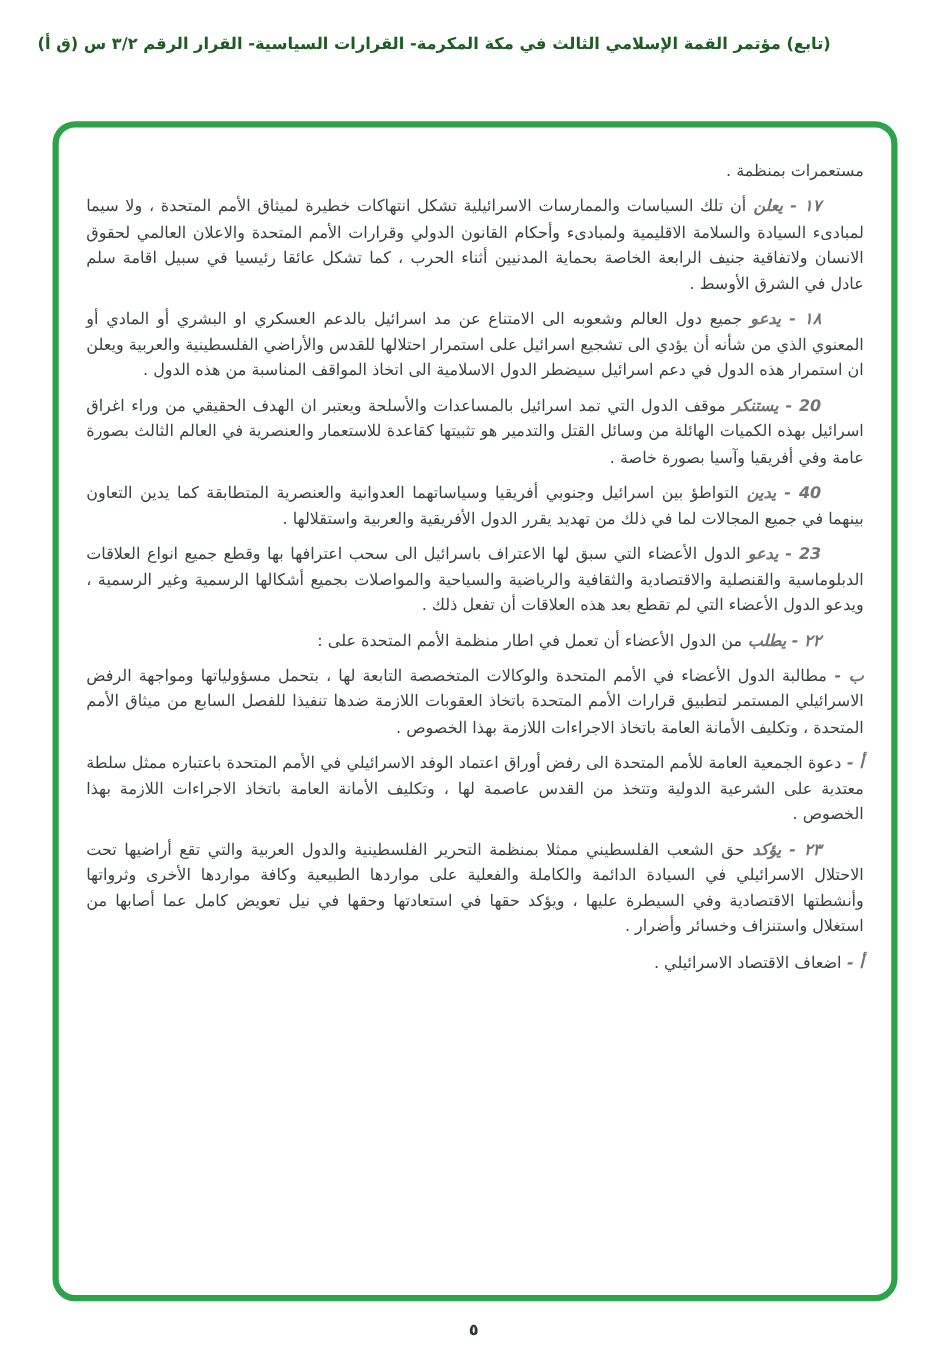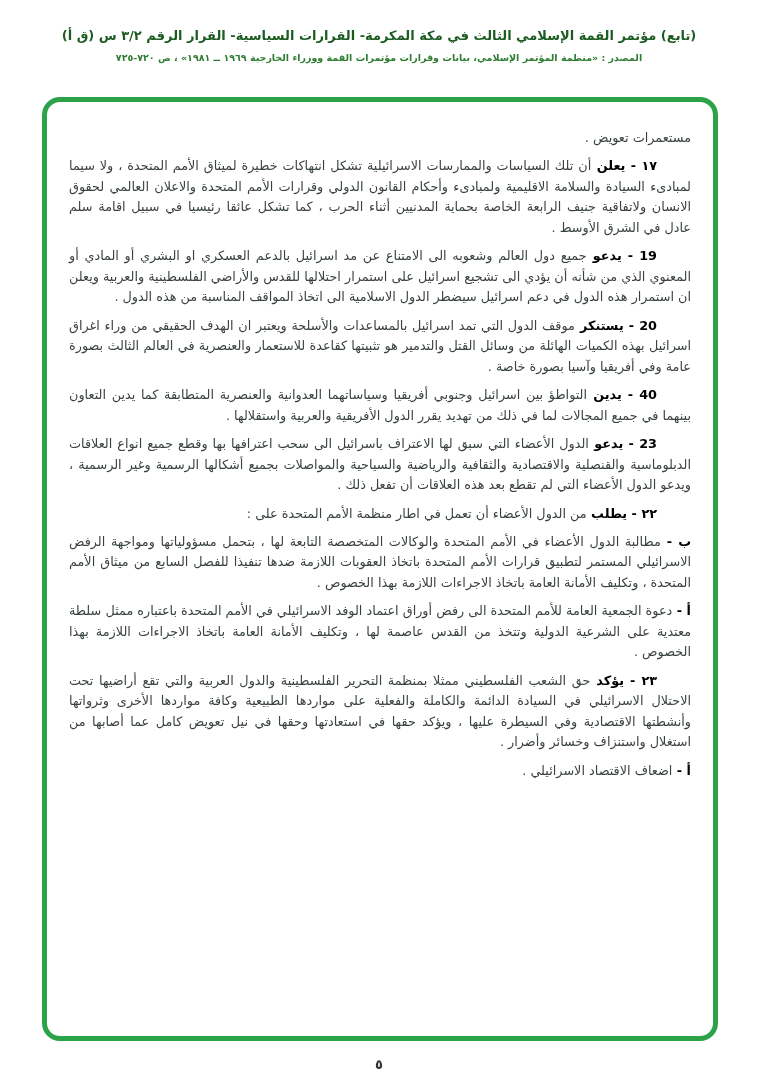--- a/index.html
+++ b/index.html
@@ -15,21 +15,21 @@
     background:#ffffff;
     font-family:"DejaVu Sans", sans-serif;
     direction:rtl;
   }
   .page{
     position:relative;
     width:758px;height:1078px;
     background:#ffffff;
   }
   .doc-header{
-    text-align:center;
+    text-align:left;
     padding-top:26px;
   }
   .doc-title{
     font-size:13px;
     font-weight:bold;
     color:var(--title-green,#1c5c22);
     line-height:1.5;
     padding:0 30px;
   }
   .doc-source{
@@ -56,48 +56,48 @@
     font-size:12.8px;
     line-height:1.6;
     color:var(--text-color,#39423c);
     text-align:justify;
   }
   .doc-body p.para.indent{
     text-indent:34px;
   }
   .doc-body p.para b{
     font-weight:bold;
-    color:#000000;
+    color:#737373;
+    font-style:italic;
   }
   .page-number{
     position:absolute;
     bottom:6px;
     left:0;right:0;
     text-align:center;
     font-size:13px;
     font-weight:bold;
     color:#2d362f;
   }
 </style>
 </head>
 <body>
 
 <div class="page">
 
   <div class="doc-header">
     <div class="doc-title">(تابع) مؤتمر القمة الإسلامي الثالث في مكة المكرمة- القرارات السياسية- القرار الرقم ٣/٢ س (ق أ)</div>
-    <div class="doc-source">المصدر : «منظمة المؤتمر الإسلامي، بيانات وقرارات مؤتمرات القمة ووزراء الخارجية ١٩٦٩ ــ ١٩٨١» ، ص ٧٢٠-٧٢٥</div>
   </div>
 
   <div class="content-frame">
     <div class="doc-body">
 
-    <p class="para"><span>مستعمرات تعويض .</span></p>
+    <p class="para"><span>مستعمرات بمنظمة .</span></p>
         <p class="para indent"><b>١٧ - يعلن </b><span>أن تلك السياسات والممارسات الاسرائيلية تشكل انتهاكات خطيرة لميثاق الأمم المتحدة ، ولا سيما لمبادىء السيادة والسلامة الاقليمية ولمبادىء وأحكام القانون الدولي وقرارات الأمم المتحدة والاعلان العالمي لحقوق الانسان ولاتفاقية جنيف الرابعة الخاصة بحماية المدنيين أثناء الحرب ، كما تشكل عائقا رئيسيا في سبيل اقامة سلم عادل في الشرق الأوسط .</span></p>
-        <p class="para indent"><b>19 - يدعو </b><span>جميع دول العالم وشعوبه الى الامتناع عن مد اسرائيل بالدعم العسكري او البشري أو المادي أو المعنوي الذي من شأنه أن يؤدي الى تشجيع اسرائيل على استمرار احتلالها للقدس والأراضي الفلسطينية والعربية ويعلن ان استمرار هذه الدول في دعم اسرائيل سيضطر الدول الاسلامية الى اتخاذ المواقف المناسبة من هذه الدول .</span></p>
+        <p class="para indent"><b>١٨ - يدعو </b><span>جميع دول العالم وشعوبه الى الامتناع عن مد اسرائيل بالدعم العسكري او البشري أو المادي أو المعنوي الذي من شأنه أن يؤدي الى تشجيع اسرائيل على استمرار احتلالها للقدس والأراضي الفلسطينية والعربية ويعلن ان استمرار هذه الدول في دعم اسرائيل سيضطر الدول الاسلامية الى اتخاذ المواقف المناسبة من هذه الدول .</span></p>
         <p class="para indent"><b>20 - يستنكر </b><span>موقف الدول التي تمد اسرائيل بالمساعدات والأسلحة ويعتبر ان الهدف الحقيقي من وراء اغراق اسرائيل بهذه الكميات الهائلة من وسائل القتل والتدمير هو تثبيتها كقاعدة للاستعمار والعنصرية في العالم الثالث بصورة عامة وفي أفريقيا وآسيا بصورة خاصة .</span></p>
         <p class="para indent"><b>40 - يدين </b><span>التواطؤ بين اسرائيل وجنوبي أفريقيا وسياساتهما العدوانية والعنصرية المتطابقة كما يدين التعاون بينهما في جميع المجالات لما في ذلك من تهديد يقرر الدول الأفريقية والعربية واستقلالها .</span></p>
         <p class="para indent"><b>23 - يدعو </b><span>الدول الأعضاء التي سبق لها الاعتراف باسرائيل الى سحب اعترافها بها وقطع جميع انواع العلاقات الدبلوماسية والقنصلية والاقتصادية والثقافية والرياضية والسياحية والمواصلات بجميع أشكالها الرسمية وغير الرسمية ، ويدعو الدول الأعضاء التي لم تقطع بعد هذه العلاقات أن تفعل ذلك .</span></p>
         <p class="para indent"><b>٢٢ - يطلب </b><span>من الدول الأعضاء أن تعمل في اطار منظمة الأمم المتحدة على :</span></p>
         <p class="para"><b>ب - </b><span>مطالبة الدول الأعضاء في الأمم المتحدة والوكالات المتخصصة التابعة لها ، بتحمل مسؤولياتها ومواجهة الرفض الاسرائيلي المستمر لتطبيق قرارات الأمم المتحدة باتخاذ العقوبات اللازمة ضدها تنفيذا للفصل السابع من ميثاق الأمم المتحدة ، وتكليف الأمانة العامة باتخاذ الاجراءات اللازمة بهذا الخصوص .</span></p>
         <p class="para"><b>أ - </b><span>دعوة الجمعية العامة للأمم المتحدة الى رفض أوراق اعتماد الوفد الاسرائيلي في الأمم المتحدة باعتباره ممثل سلطة معتدية على الشرعية الدولية وتتخذ من القدس عاصمة لها ، وتكليف الأمانة العامة باتخاذ الاجراءات اللازمة بهذا الخصوص .</span></p>
         <p class="para indent"><b>٢٣ - يؤكد </b><span>حق الشعب الفلسطيني ممثلا بمنظمة التحرير الفلسطينية والدول العربية والتي تقع أراضيها تحت الاحتلال الاسرائيلي في السيادة الدائمة والكاملة والفعلية على مواردها الطبيعية وكافة مواردها الأخرى وثرواتها وأنشطتها الاقتصادية وفي السيطرة عليها ، ويؤكد حقها في استعادتها وحقها في نيل تعويض كامل عما أصابها من استغلال واستنزاف وخسائر وأضرار .</span></p>
         <p class="para"><b>أ - </b><span>اضعاف الاقتصاد الاسرائيلي .</span></p>
       </div>
   </div>

